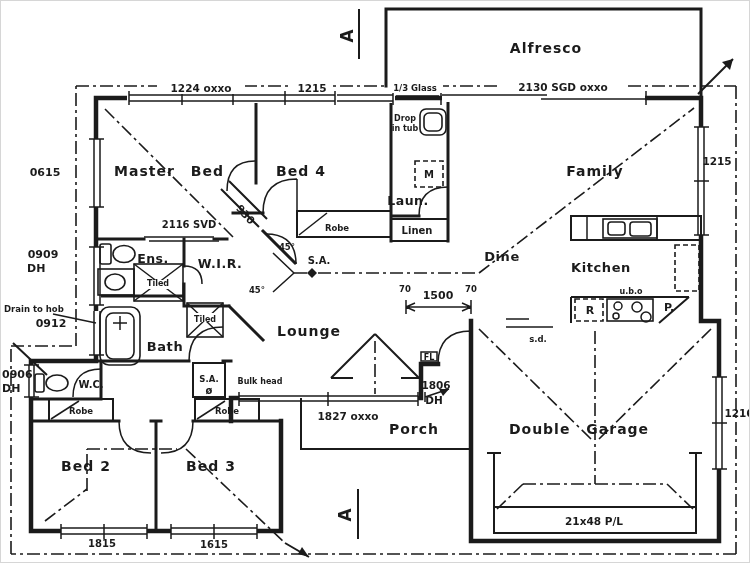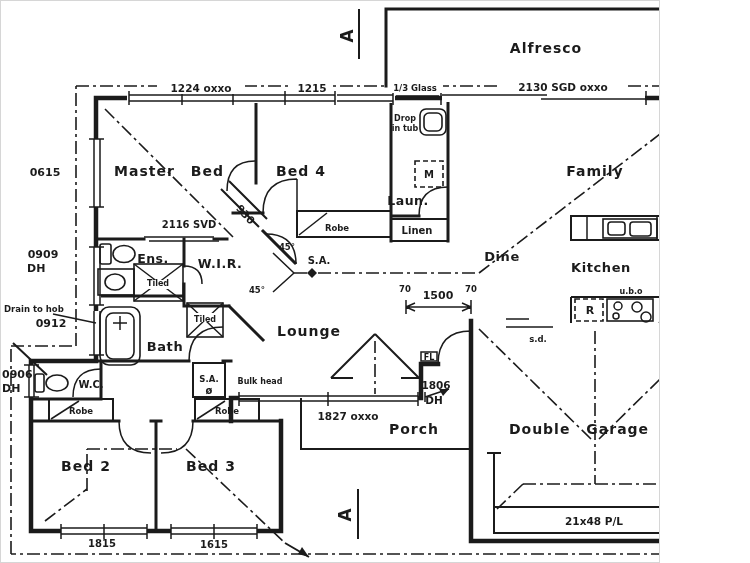--- a/index.html
+++ b/index.html
@@ -1,16 +1,16 @@
 <!DOCTYPE html>
 <html><head>
 <meta charset="utf-8">
 <style>
   html,body{margin:0;padding:0;background:#fff;}
-  .page{position:relative;width:660px;height:563px;background:#ffffff;
+  .page{position:relative;width:750px;height:563px;background:#ffffff;
         border:1px solid #d6d6d6;box-sizing:border-box;overflow:hidden;
         font-family:"DejaVu Sans",sans-serif;}
   svg{position:absolute;left:0;top:0;}
   text{fill:#1b1b1b;font-family:"DejaVu Sans",sans-serif;font-weight:700;}
   .room{font-size:14px;letter-spacing:1px;}
   .room-sm{font-size:12.5px;letter-spacing:.5px;}
   .room-md{font-size:13px;letter-spacing:.6px;}
   .ann{font-size:10px;}
   .ann-md{font-size:10.5px;}
   .ann-sm{font-size:8.5px;}

